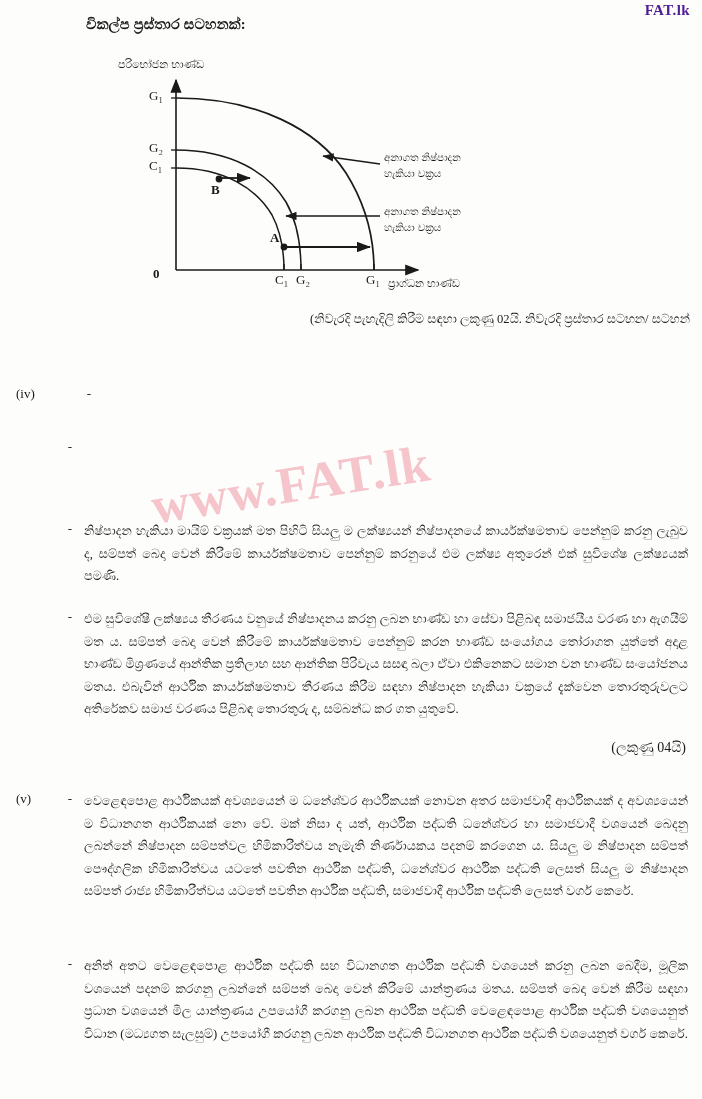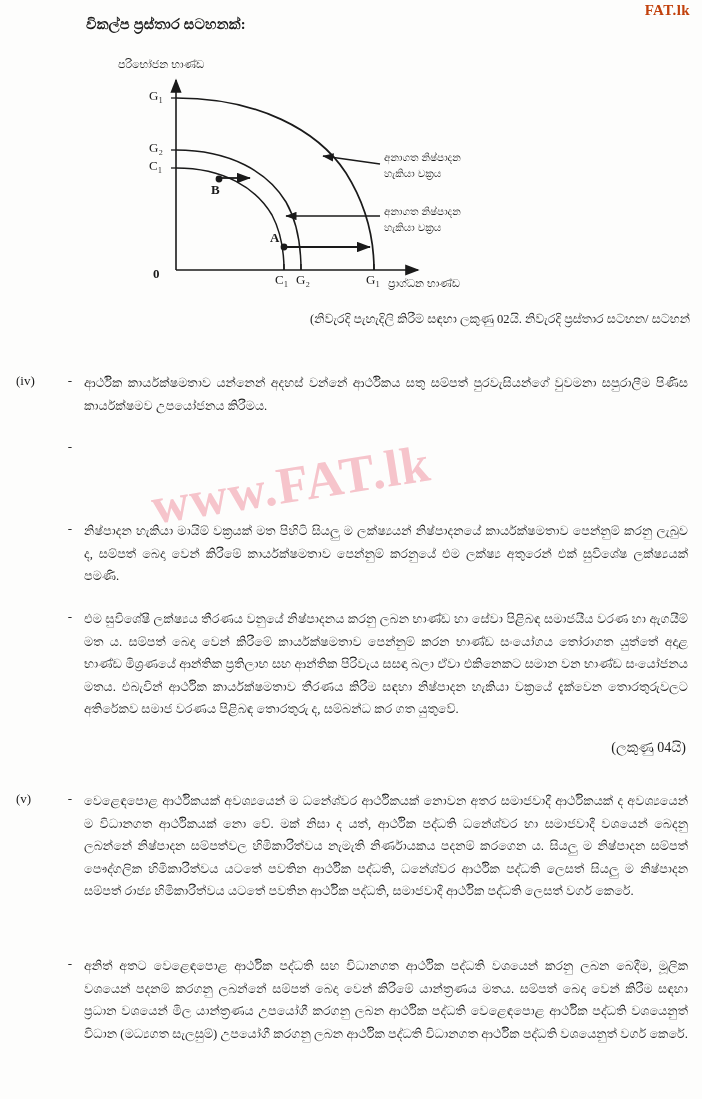--- a/index.html
+++ b/index.html
@@ -26,21 +26,21 @@
 
   
   .brand {
     position: absolute;
     top: 2px;
     right: 12px;
     font-family: "Liberation Serif", "DejaVu Serif", serif;
     font-weight: bold;
     font-size: 15px;
     letter-spacing: 0.4px;
-    color: #c2410c;
+    color: #4c1d95;
   }
 
   
   .watermark {
     position: absolute;
     left: 150px;
     top: 455px;
     font-family: "Liberation Serif", "DejaVu Serif", serif;
     font-weight: bold;
     font-size: 52px;
@@ -110,21 +110,21 @@
     letter-spacing: 0.05px;
   }
 
   .marks {
     position: absolute;
     right: 16px;
     font-size: 14px;
   }
 
   
-  #blk-iv   { left: 16px; top: 372px;  width: 672px; }
+  #blk-iv   { left: 16px; top: 385px;  width: 672px; gap: 19px; }
   #blk-iv2  { left: 16px; top: 438px;  width: 672px; }
   #blk-iv3  { left: 16px; top: 520px;  width: 672px; }
   #blk-iv4  { left: 16px; top: 608px;  width: 672px; }
   #marks-04 { top: 740px; }
   #blk-v    { left: 16px; top: 790px;  width: 672px; }
   #blk-v2   { left: 16px; top: 955px;  width: 672px; }
 </style>
 </head>
 <body>
 
@@ -207,21 +207,20 @@
   </div>
 </div>
 
 <div class="fig-caption">
   <div>(නිවැරදි පැහැදිලි කිරීම සඳහා ලකුණු 02යි. නිවැරදි ප්‍රස්තාර සටහන/ සටහන්</div>
 </div>
 
 <div class="block" id="blk-iv">
   <div class="roman">(iv)</div>
   <div class="dash">-</div>
-  <div class="para">ආර්ථික කාර්යක්ෂමතාව යන්නෙන් අදහස් වන්නේ ආර්ථිකය සතු සම්පත් පුරවැසියන්ගේ වුවමනා සපුරාලීම පිණිස කාර්යක්ෂමව උපයෝජනය කිරීමය.</div>
 </div>
 
 <div class="block" id="blk-iv2">
   <div class="roman"></div>
   <div class="dash">-</div>
 </div>
 
 <div class="block" id="blk-iv3">
   <div class="roman"></div>
   <div class="dash">-</div>

